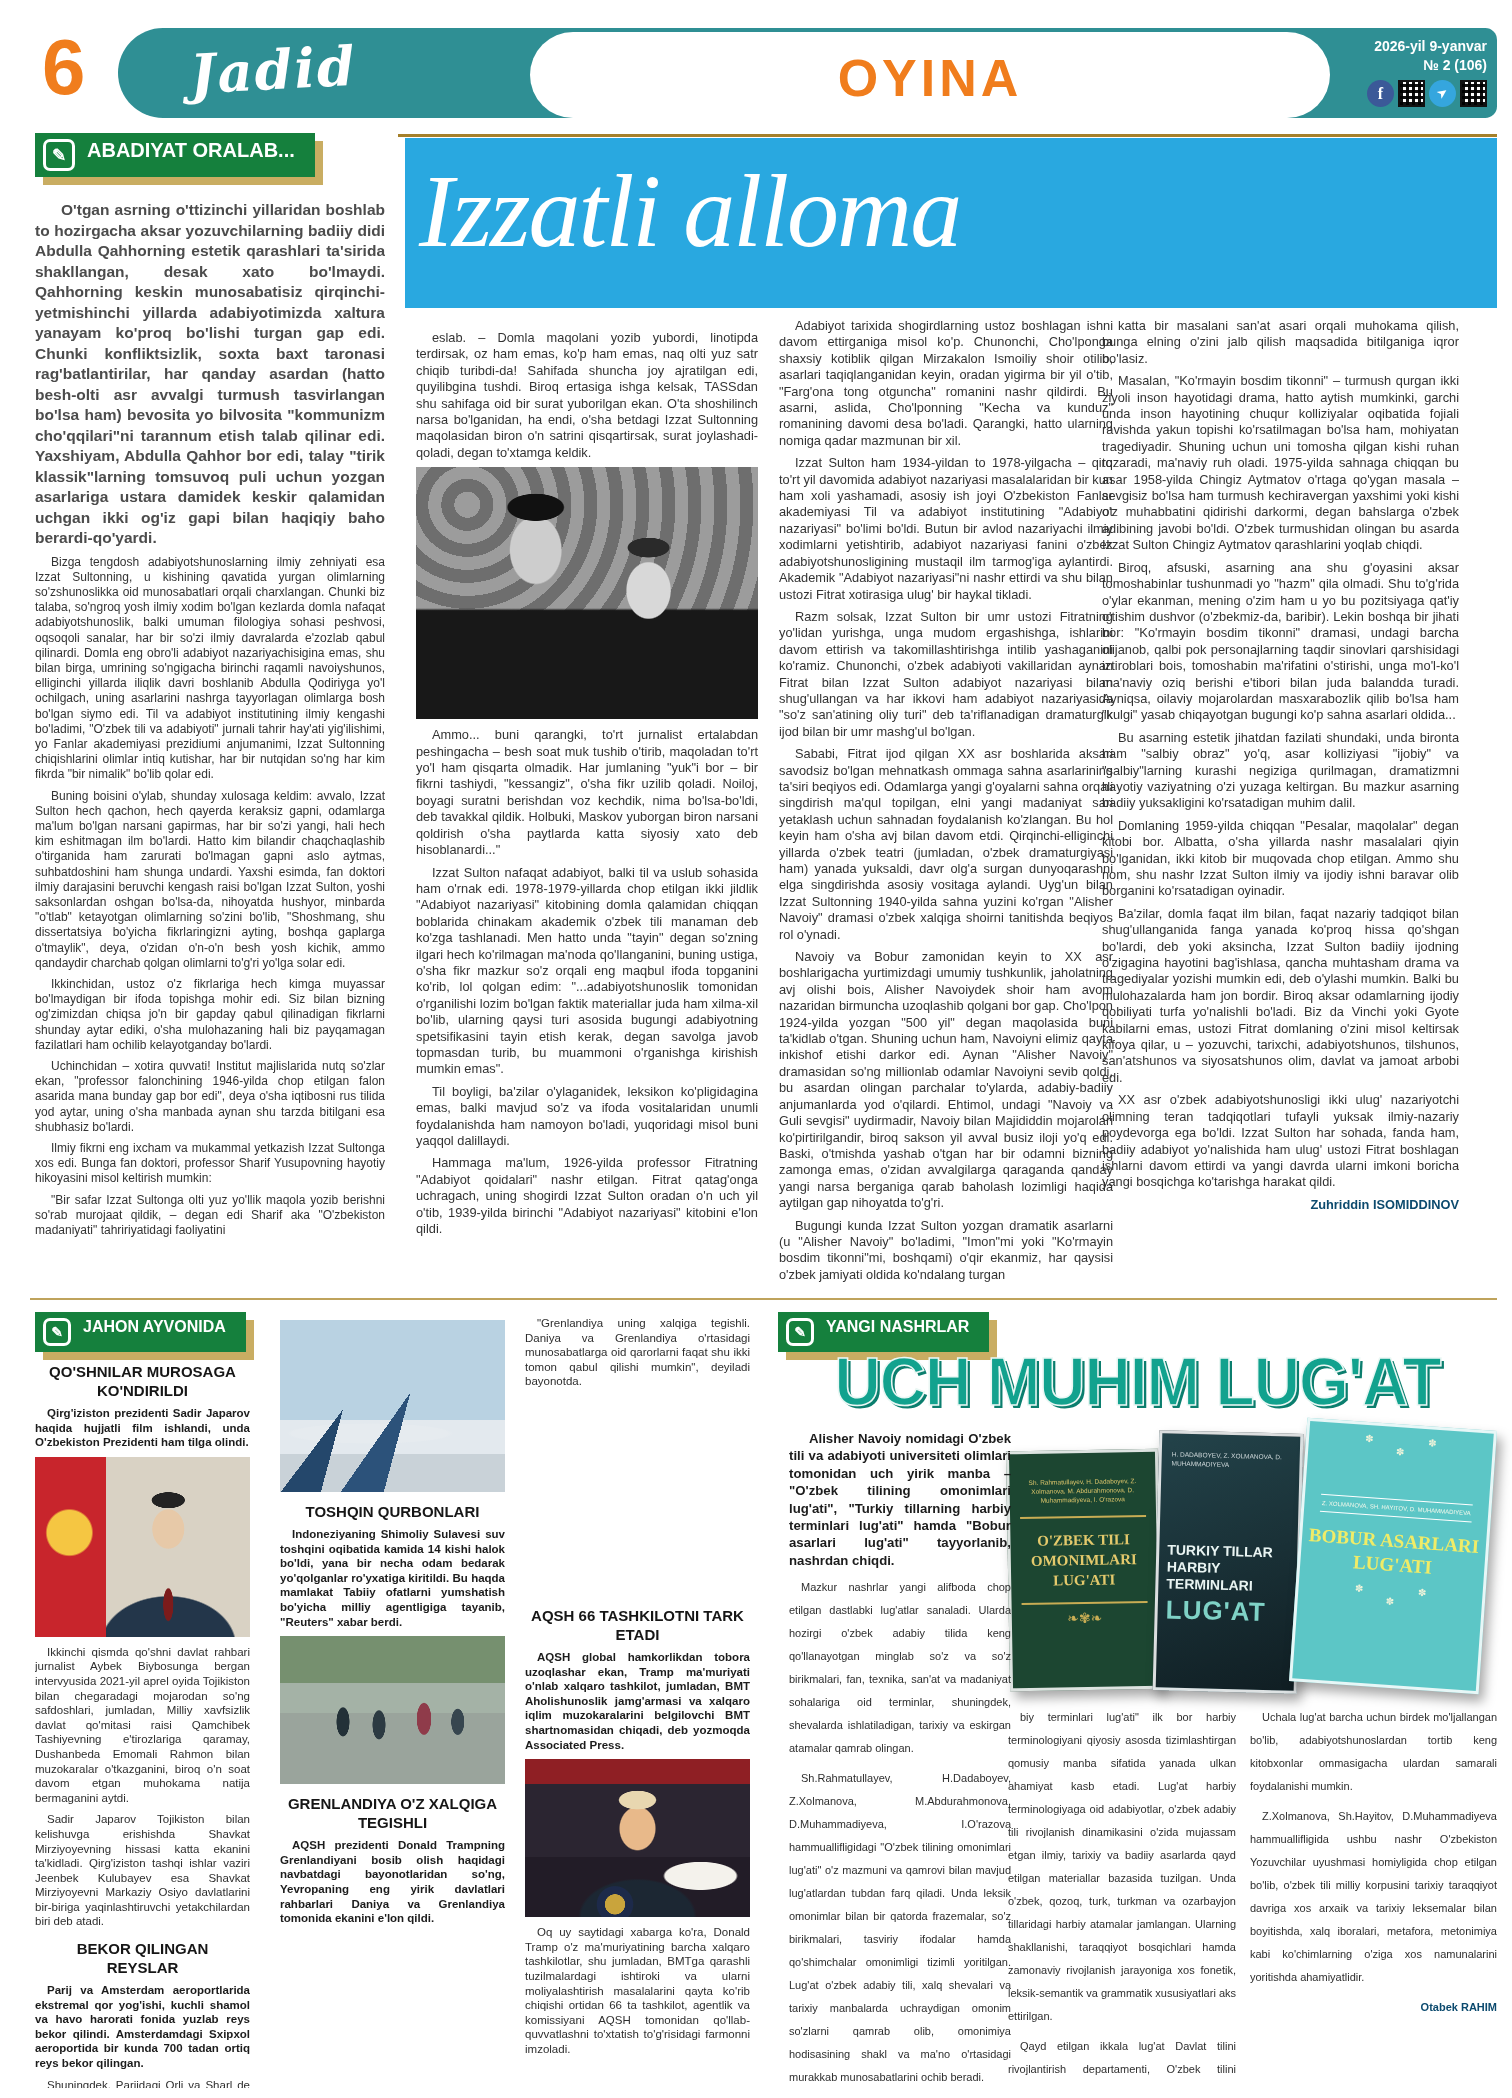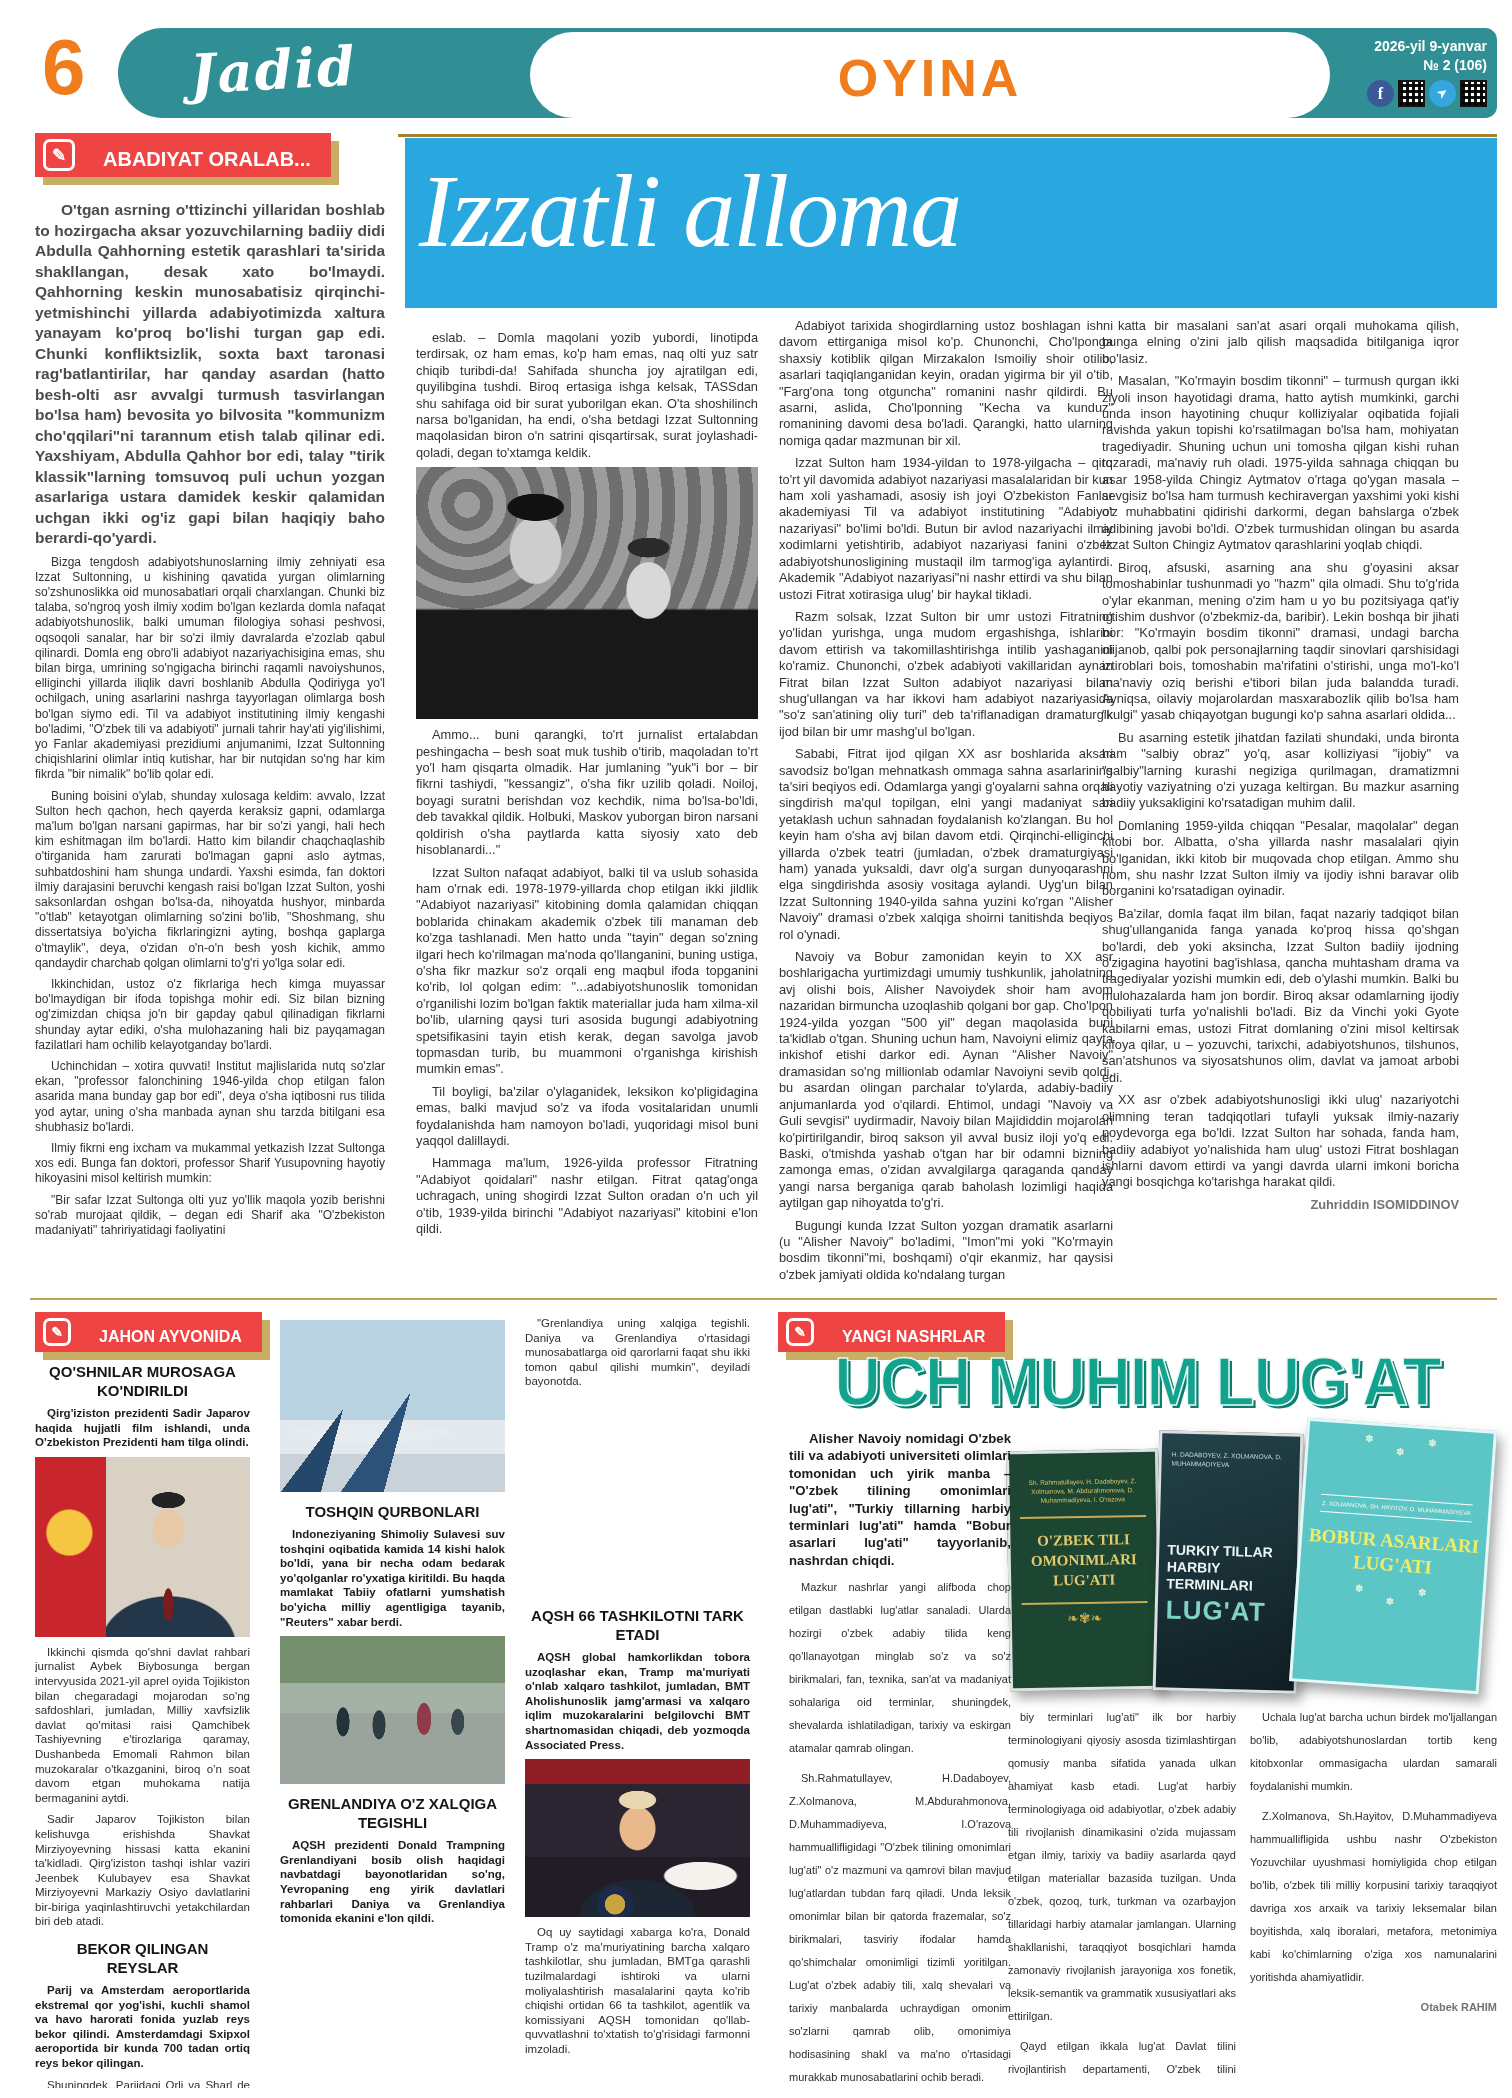--- a/index.html
+++ b/index.html
@@ -22,39 +22,39 @@
            font-family:"Liberation Serif",serif;font-weight:bold;}
   .icon-fb::after{content:"f";}
   .icon-qr{background:#fff;border:2px solid #111;box-sizing:border-box;
      background-image:repeating-linear-gradient(0deg,#111 0 3px,transparent 3px 6px),
                       repeating-linear-gradient(90deg,#111 0 3px,transparent 3px 6px);
      background-blend-mode:multiply;}
   .icon-tg{border-radius:50%;background:#35a6de;color:#fff;text-align:center;line-height:26px;font-size:13px;}
   .icon-tg::after{content:"➤";display:inline-block;transform:rotate(-35deg);}
   
   .rule{position:absolute;background:#a5802a;}
-  .kicker{position:absolute;background:#ef4444;box-shadow:8px 8px 0 #c9ad62;color:#fff;
-          display:flex;align-items:flex-end;gap:28px;padding:6px 20px 6px 8px;font-weight:bold;}
+  .kicker{position:absolute;background:#15803d;box-shadow:8px 8px 0 #c9ad62;color:#fff;
+          display:flex;align-items:flex-start;gap:12px;padding:6px 20px 6px 8px;font-weight:bold;}
   .pencil{width:32px;height:32px;border:3px solid #fff;border-radius:7px;box-sizing:border-box;
           display:flex;align-items:center;justify-content:center;font-size:17px;color:#fff;flex:0 0 auto;}
   .pencil::after{content:"✎";}
   
   .title-box{position:absolute;left:405px;top:138px;width:1092px;height:170px;background:#29a8e0;font-style:italic;}
   .title-box h1{margin:0;padding:18px 0 0 14px;font-family:"Liberation Serif",serif;font-weight:500;
                 font-size:104px;line-height:1.05;color:#fff;letter-spacing:-2px;}
   .newscol{position:absolute;overflow:hidden;text-align:justify;color:#333;}
   .newscol p{margin:0 0 6px;text-indent:16px;}
   .col-a{left:35px;top:200px;width:350px;height:1092px;}
   .col-a p{font-size:12px;line-height:15.2px;}
   .col-a p.lede{font-size:15.5px;line-height:20.5px;font-weight:bold;color:#4c4c4c;text-indent:26px;}
   .col-b{left:416px;top:330px;width:342px;height:962px;}
   .col-c{left:779px;top:318px;width:334px;height:974px;}
   .col-d{left:1102px;top:318px;width:357px;height:980px;}
   .col-b p,.col-c p,.col-d p{font-size:12.8px;line-height:16.4px;}
-  .byline{text-align:right;font-weight:bold;color:#737373;margin-top:12px;text-indent:0 !important;}
+  .byline{text-align:right;font-weight:bold;color:#0c4a6e;margin-top:12px;text-indent:0 !important;}
   
   .w-col{position:absolute;overflow:hidden;text-align:justify;color:#2e2e2e;}
   .w-col p{margin:0 0 7px;font-size:11.5px;line-height:14.6px;text-indent:12px;}
   .w-col p.b,.y-col p.b{font-weight:bold;color:#1c1c1c;}
   .w-col h4,.y-col h4{margin:10px 4px 6px;font-size:15px;line-height:19px;text-align:center;color:#161616;}
   .w-col1{left:35px;top:1352px;width:215px;height:736px;}
   .w-col2{left:280px;top:1316px;width:225px;height:772px;}
   .w-col3{left:525px;top:1316px;width:225px;height:772px;}
   .y-col{position:absolute;overflow:hidden;text-align:justify;color:#2e2e2e;}
   .y-col p{margin:0 0 7px;font-size:11px;line-height:23px;text-indent:12px;}

